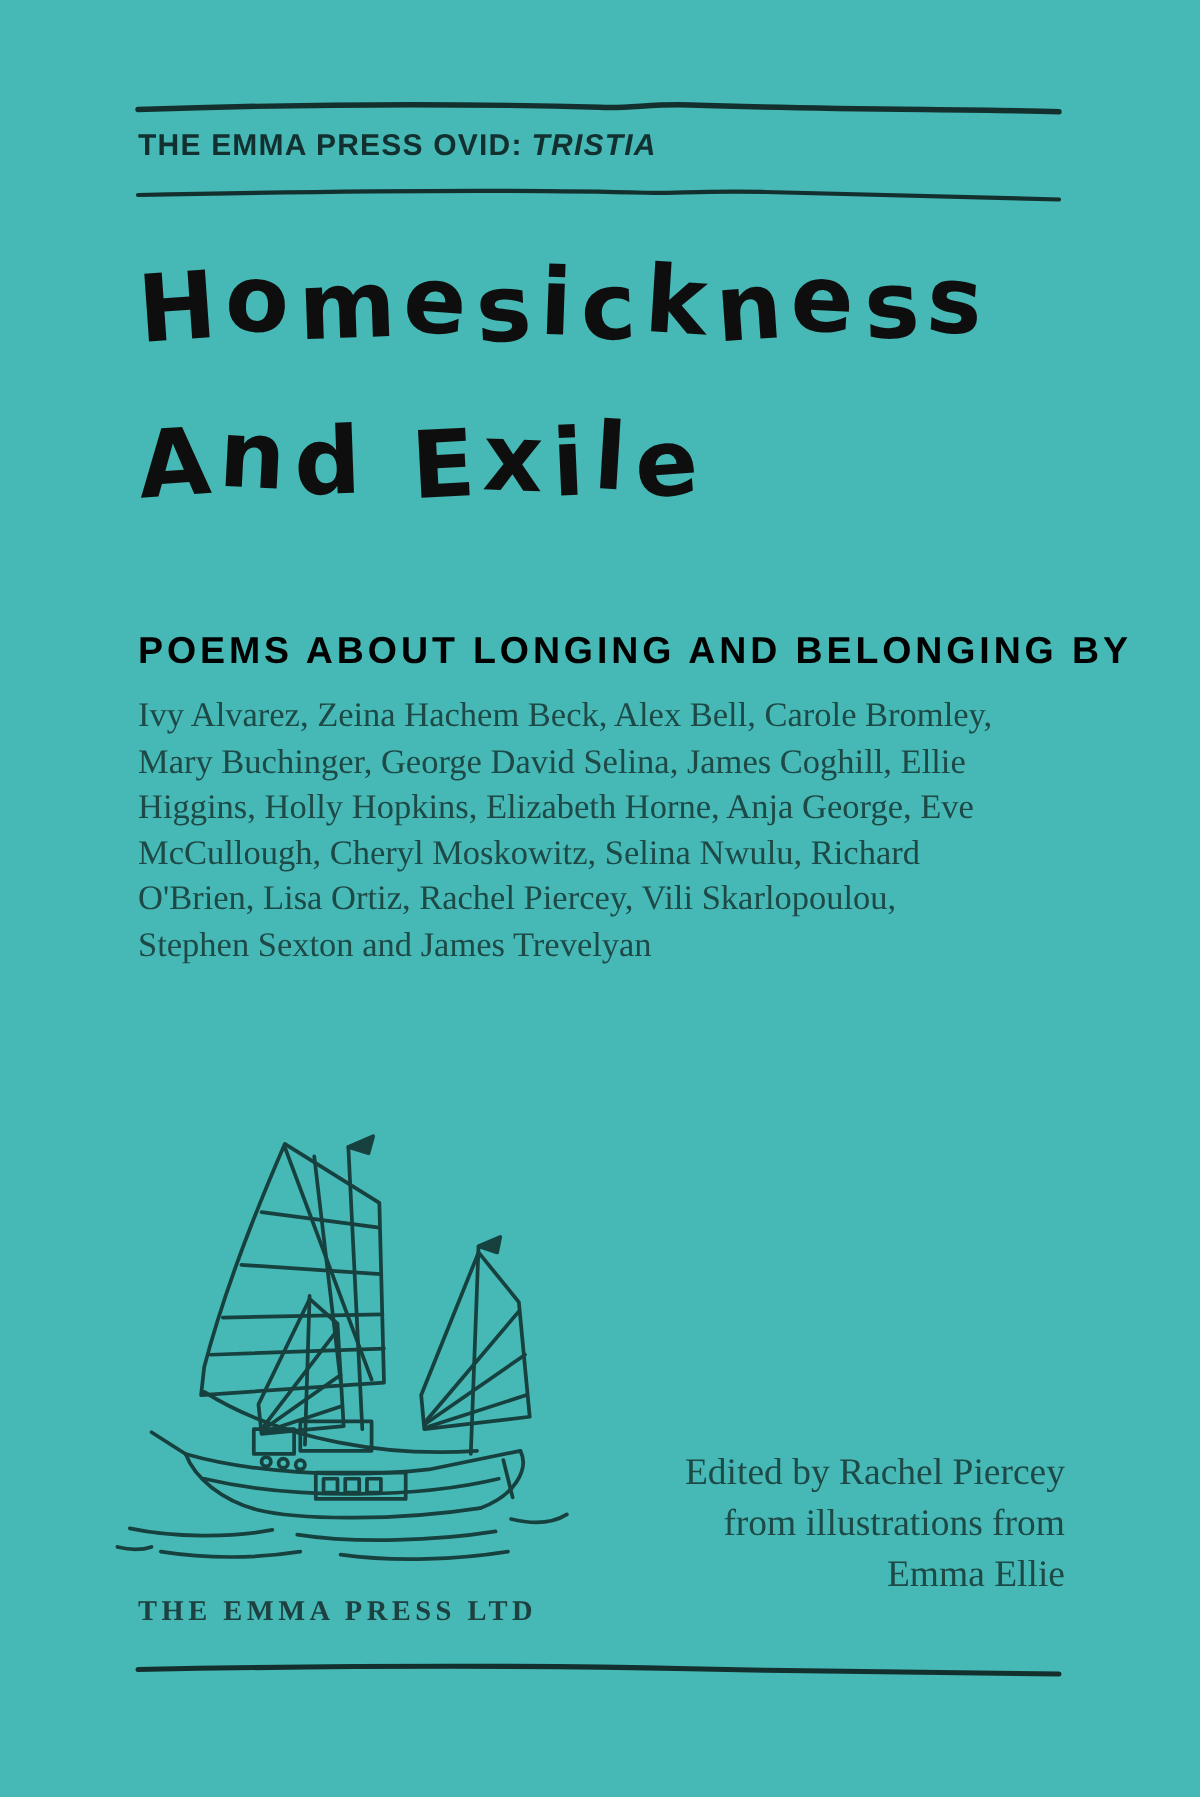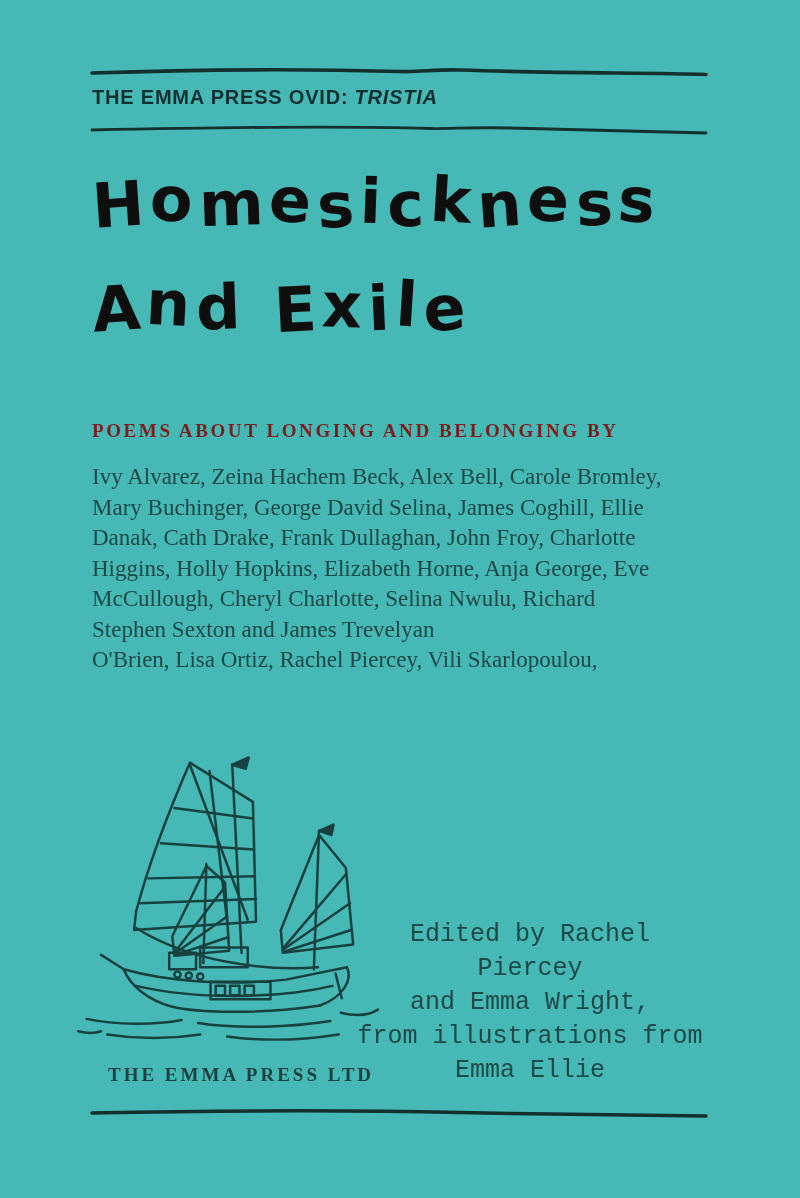--- a/index.html
+++ b/index.html
@@ -33,42 +33,42 @@
     font-weight:bold;color:#0e0e0e;
     line-height:1;
   }
   .title-line{
     font-size:62px;letter-spacing:6px;
     white-space:nowrap;height:104px;
   }
   .title-line span{display:inline-block;}
   .subtitle{
     position:absolute;left:92px;top:420px;
-    font-family:Liberation Serif, serif;
-    font-size:19px;font-weight:bold;
-    letter-spacing:2.6px;color:#7f1d1d;
+    font-family:Liberation Sans, sans-serif;
+    font-size:25px;font-weight:bold;
+    letter-spacing:2.6px;color:#000000;
     white-space:nowrap;
   }
   .contributors{
     position:absolute;left:92px;top:462px;
     font-family:Liberation Serif, serif;
     font-size:23px;color:#1d4947;
     line-height:30.5px;
   }
   .contributors .c-line{white-space:nowrap;}
   .boat{position:absolute;left:70px;top:748px;}
   .credits{
-    position:absolute;right:90px;top:918px;
-    width:360px;text-align:center;
-    font-family:Liberation Mono, monospace;
+    position:absolute;right:90px;top:965px;
+    width:360px;text-align:right;
+    font-family:Liberation Serif, serif;
     font-size:25px;color:#1d4947;
     line-height:34px;
   }
   .publisher{
-    position:absolute;left:108px;top:1064px;
+    position:absolute;left:92px;top:1064px;
     font-family:"Liberation Serif", serif;
     font-size:19px;font-weight:bold;
     letter-spacing:3px;color:#1d4140;
     white-space:nowrap;
   }
 </style>
 </head>
 <body>
 
 <div class="cover">
@@ -92,25 +92,24 @@
   <div class="title-block">
     <div class="title-line"><span style="transform: rotate(-4deg) translateY(2px);">H</span><span style="transform: rotate(3deg) translateY(-3px);">o</span><span style="transform: rotate(-2deg) translateY(1px);">m</span><span style="transform: rotate(4deg) translateY(-2px);">e</span><span style="transform: rotate(-3deg) translateY(3px);">s</span><span style="transform: rotate(2deg) translateY(-1px);">i</span><span style="transform: rotate(-2.5deg) translateY(2px);">c</span><span style="transform: rotate(3.5deg) translateY(-2px);">k</span><span style="transform: rotate(-4deg) translateY(2px);">n</span><span style="transform: rotate(3deg) translateY(-3px);">e</span><span style="transform: rotate(-2deg) translateY(1px);">s</span><span style="transform: rotate(4deg) translateY(-2px);">s</span></div>
     <div class="title-line"><span style="transform: rotate(-4deg) translateY(2px);">A</span><span style="transform: rotate(3deg) translateY(-3px);">n</span><span style="transform: rotate(-2deg) translateY(1px);">d</span><span style="transform: rotate(4deg) translateY(-2px);">&nbsp;</span><span style="transform: rotate(-3deg) translateY(3px);">E</span><span style="transform: rotate(2deg) translateY(-1px);">x</span><span style="transform: rotate(-2.5deg) translateY(2px);">i</span><span style="transform: rotate(3.5deg) translateY(-2px);">l</span><span style="transform: rotate(-4deg) translateY(2px);">e</span></div>
   </div>
 
   <div class="subtitle">POEMS ABOUT LONGING AND BELONGING BY</div>
 
   <div class="contributors">
     <div class="c-line">Ivy Alvarez, Zeina Hachem Beck, Alex Bell, Carole Bromley,</div>
     <div class="c-line">Mary Buchinger, George David Selina, James Coghill, Ellie</div>
-    <div class="c-line">Danak, Cath Drake, Frank Dullaghan, John Froy, Charlotte</div>
     <div class="c-line">Higgins, Holly Hopkins, Elizabeth Horne, Anja George, Eve</div>
-    <div class="c-line">McCullough, Cheryl Charlotte, Selina Nwulu, Richard</div>
+    <div class="c-line">McCullough, Cheryl Moskowitz, Selina Nwulu, Richard</div>
+    <div class="c-line">O'Brien, Lisa Ortiz, Rachel Piercey, Vili Skarlopoulou,</div>
     <div class="c-line">Stephen Sexton and James Trevelyan</div>
-    <div class="c-line">O'Brien, Lisa Ortiz, Rachel Piercey, Vili Skarlopoulou,</div>
   </div>
 
   <div class="boat">
     <svg width="310" height="300" viewBox="0 0 300 290">
       <g stroke="#17413f" stroke-width="2.4" fill="none" stroke-linecap="round" stroke-linejoin="round">
 
         <path d="M157,16 L166,198"></path>
         <path d="M157,16 l16,-7 l-3,11 z" fill="#17413f"></path>
 
         <path d="M116,14 C96,60 76,112 64,158 L62,176 L180,168 L177,52 Z"></path>
@@ -160,21 +159,20 @@
         <path d="M262,256 C278,260 290,258 298,253"></path>
         <path d="M36,277 C68,282 100,281 126,277"></path>
         <path d="M152,279 C188,284 228,282 260,277"></path>
         <path d="M8,274 C16,276 24,276 30,274"></path>
       </g>
     </svg>
   </div>
 
   <div class="credits">
     <div>Edited by Rachel Piercey</div>
-    <div>and Emma Wright,</div>
     <div>from illustrations from</div>
     <div>Emma Ellie</div>
   </div>
 
   <div class="publisher">THE EMMA PRESS LTD</div>
 
   <div class="rule" style="top:1108px;">
     <svg width="618" height="12" viewBox="0 0 618 12">
       <path d="M2,5 C130,2.5 260,2 370,4.5 C460,6.5 560,7.5 616,8" stroke="#13302e" stroke-width="3.4" fill="none" stroke-linecap="round"></path>
     </svg>

